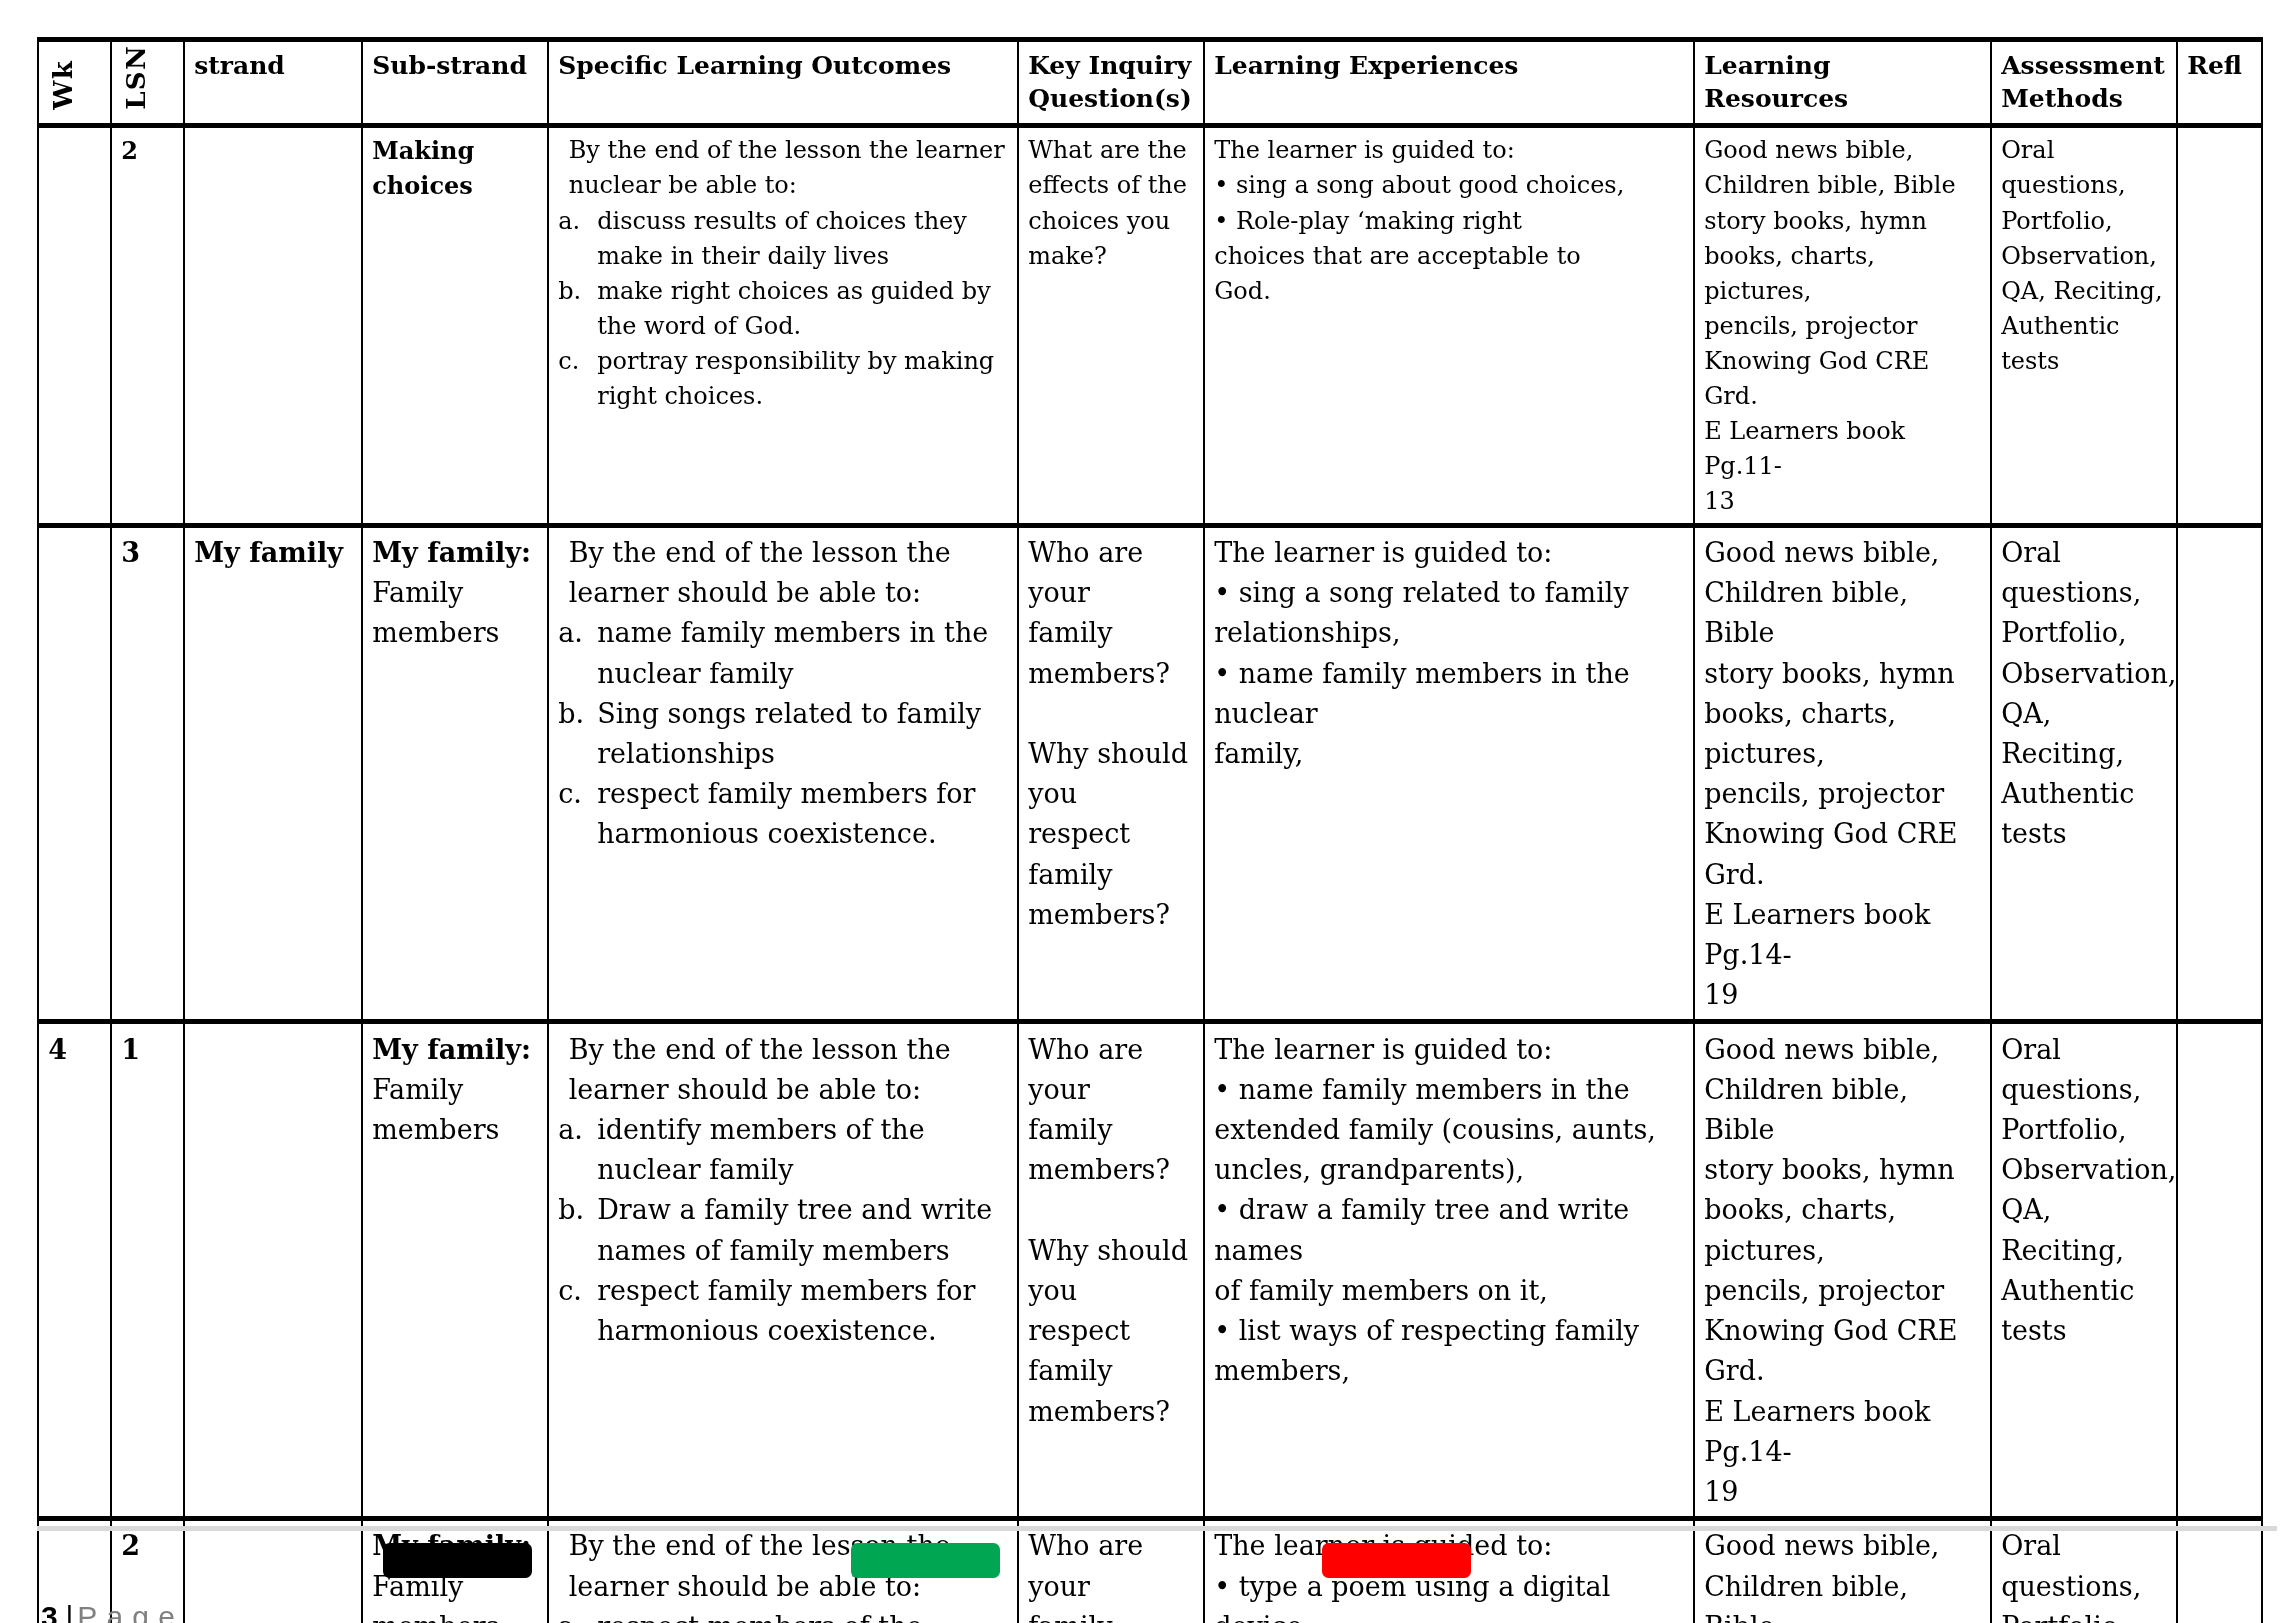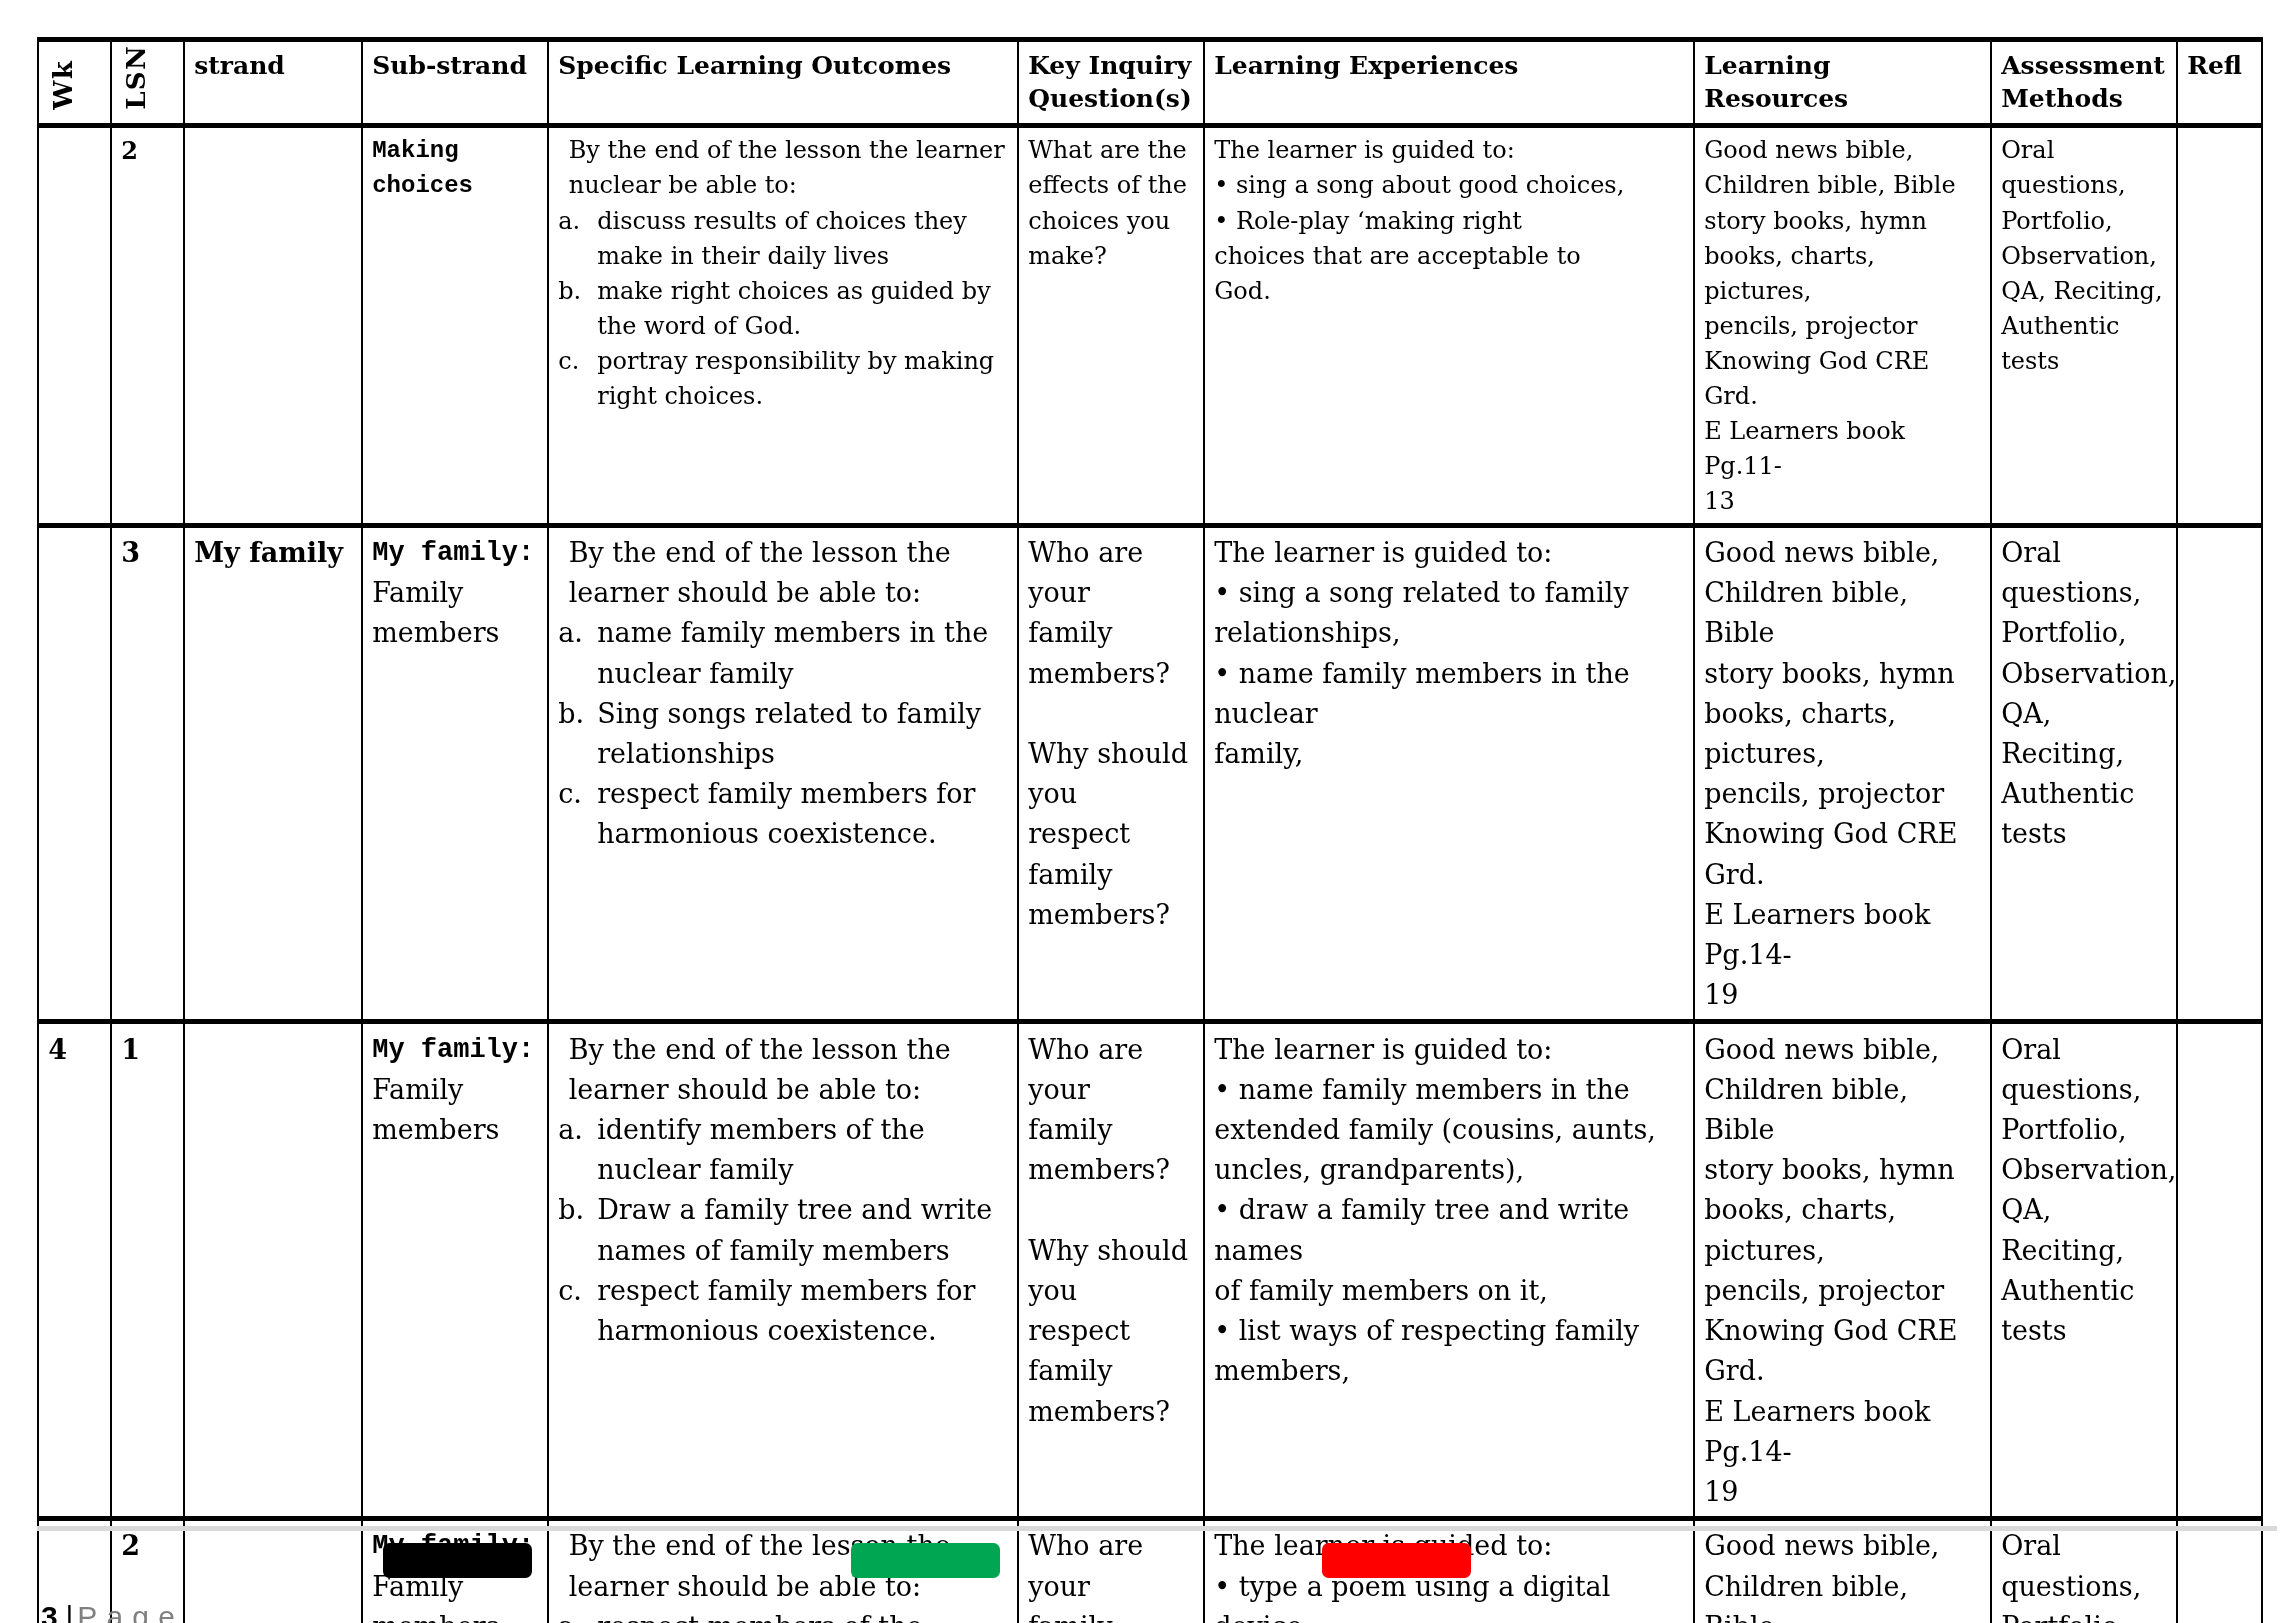--- a/index.html
+++ b/index.html
@@ -12,21 +12,21 @@
   .pre{white-space:pre-line;}
   
   tr.hdr td{font-weight:bold;font-size:25px;line-height:1.35;padding-top:6.5px;}
   tr.hdr td.rot{vertical-align:bottom;padding:2.6px 3.9px 5.2px 6.5px;}
   .vtext{writing-mode:vertical-rl;transform:rotate(180deg);font-weight:bold;font-size:26px;letter-spacing:1.3px;}
   
   tr.r1 td{font-size:24px;line-height:1.46;}
   tr.r2 td,tr.r3 td,tr.r4 td{font-size:27px;line-height:1.49;}
   td.num{font-weight:bold;font-size:25px;padding-top:7.9px;}
   .strand-b{font-weight:bold;}
-  .sub-b{font-weight:bold;white-space:pre-line;font-family:Liberation Mono, monospace;}
+  .sub-b{font-weight:bold;white-space:pre-line;}
   .slo-intro{white-space:pre-line;padding-left:10.5px;}
   .slo-item{display:flex;}
   .slo-item .m{flex:0 0 39px;}
   .slo-item .t{flex:1 1 auto;white-space:pre-line;}
   
   .footer-line{position:absolute;left:37px;top:1526px;width:2240px;height:4.6px;background:#D9D9D9;}
   .page-label{position:absolute;left:41px;top:1600px;font-family:"Liberation Sans",sans-serif;font-size:30px;color:#808080;}
   .page-label .n{font-weight:bold;color:#000;letter-spacing:3.9px;}
   .page-label .sep{color:#000;font-weight:400;padding:0 3.9px;}
   .page-label .w{letter-spacing:9.2px;}

